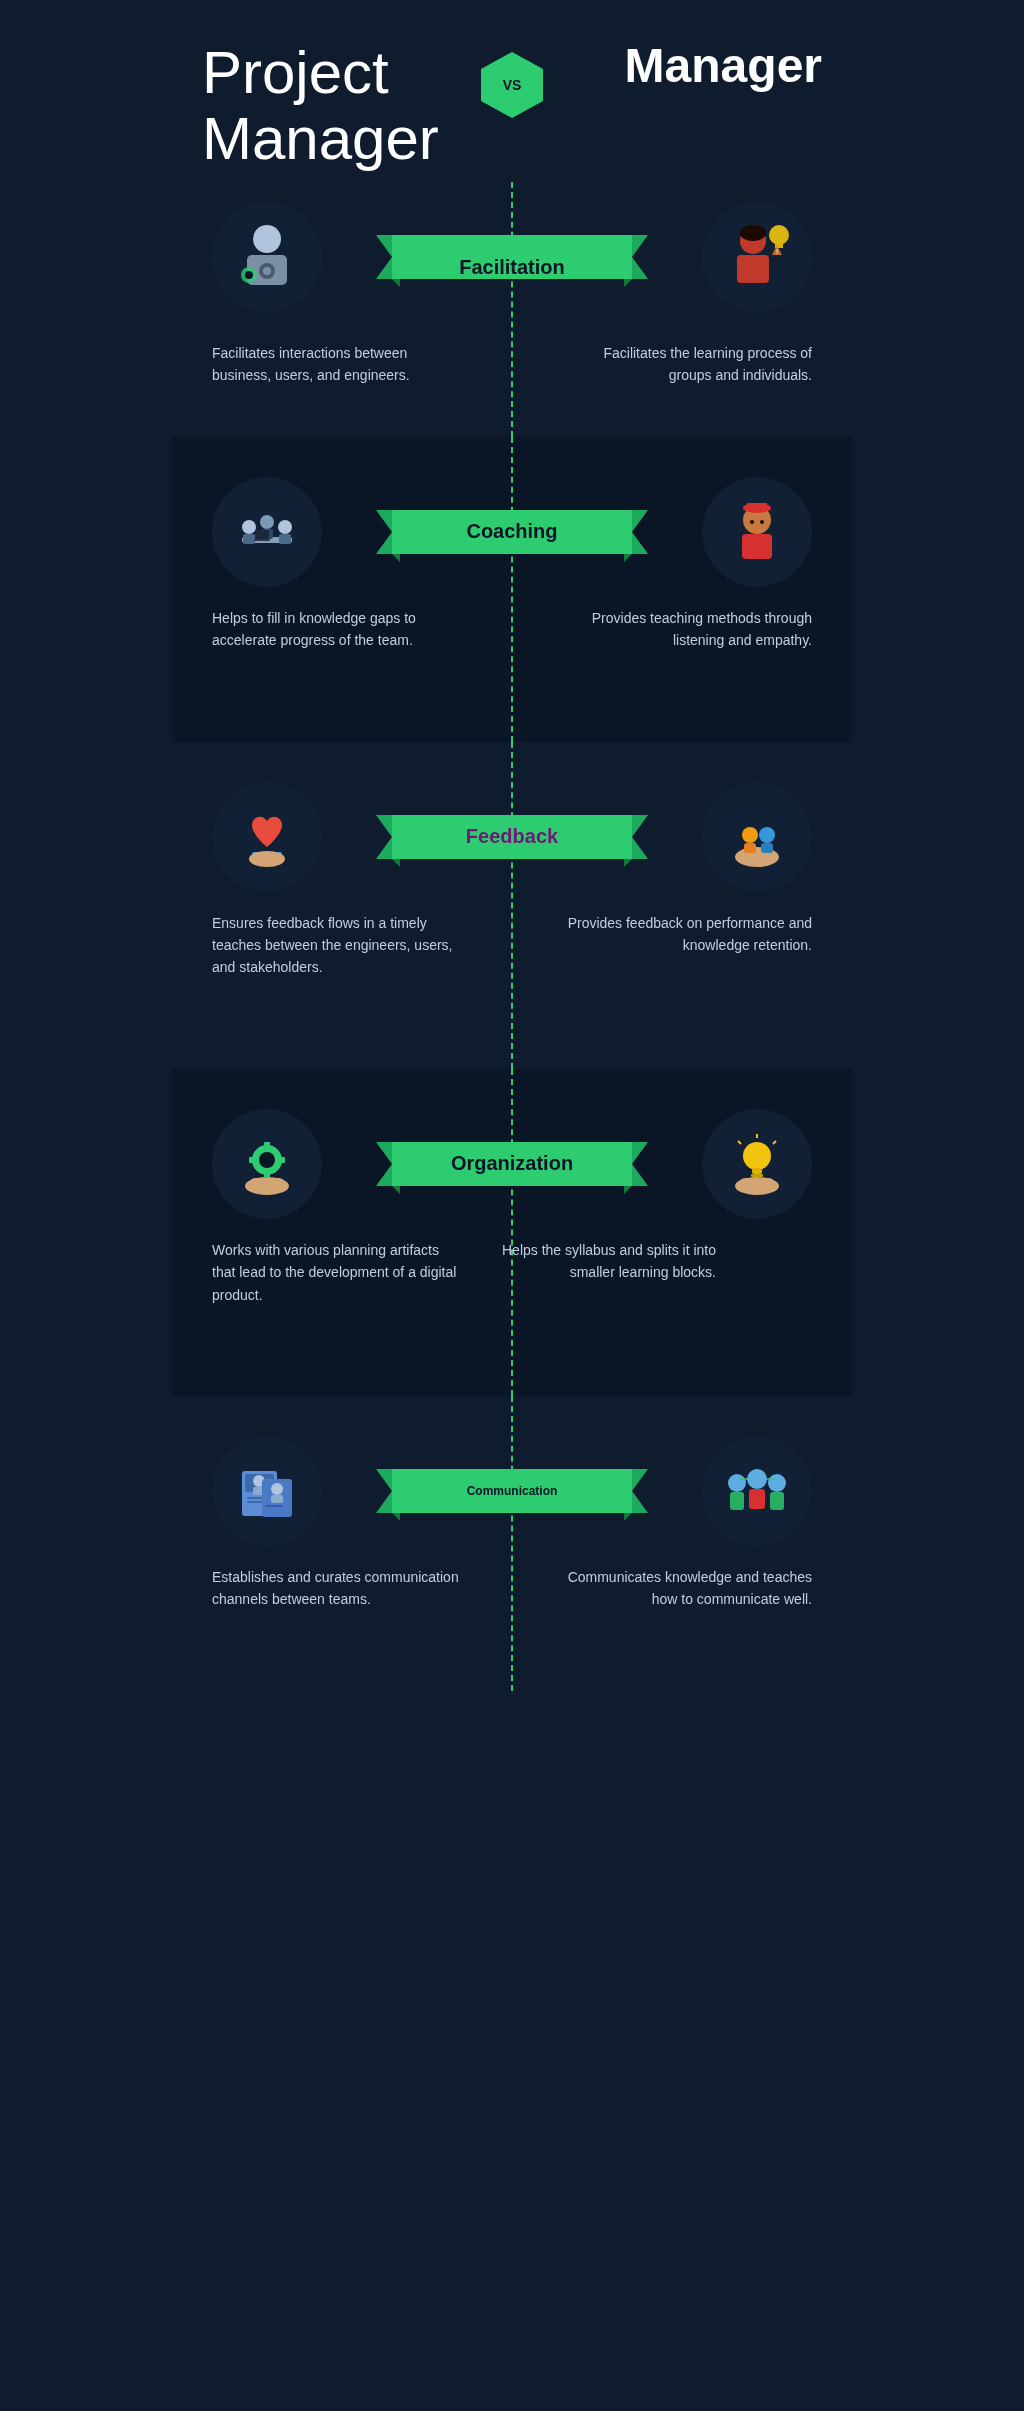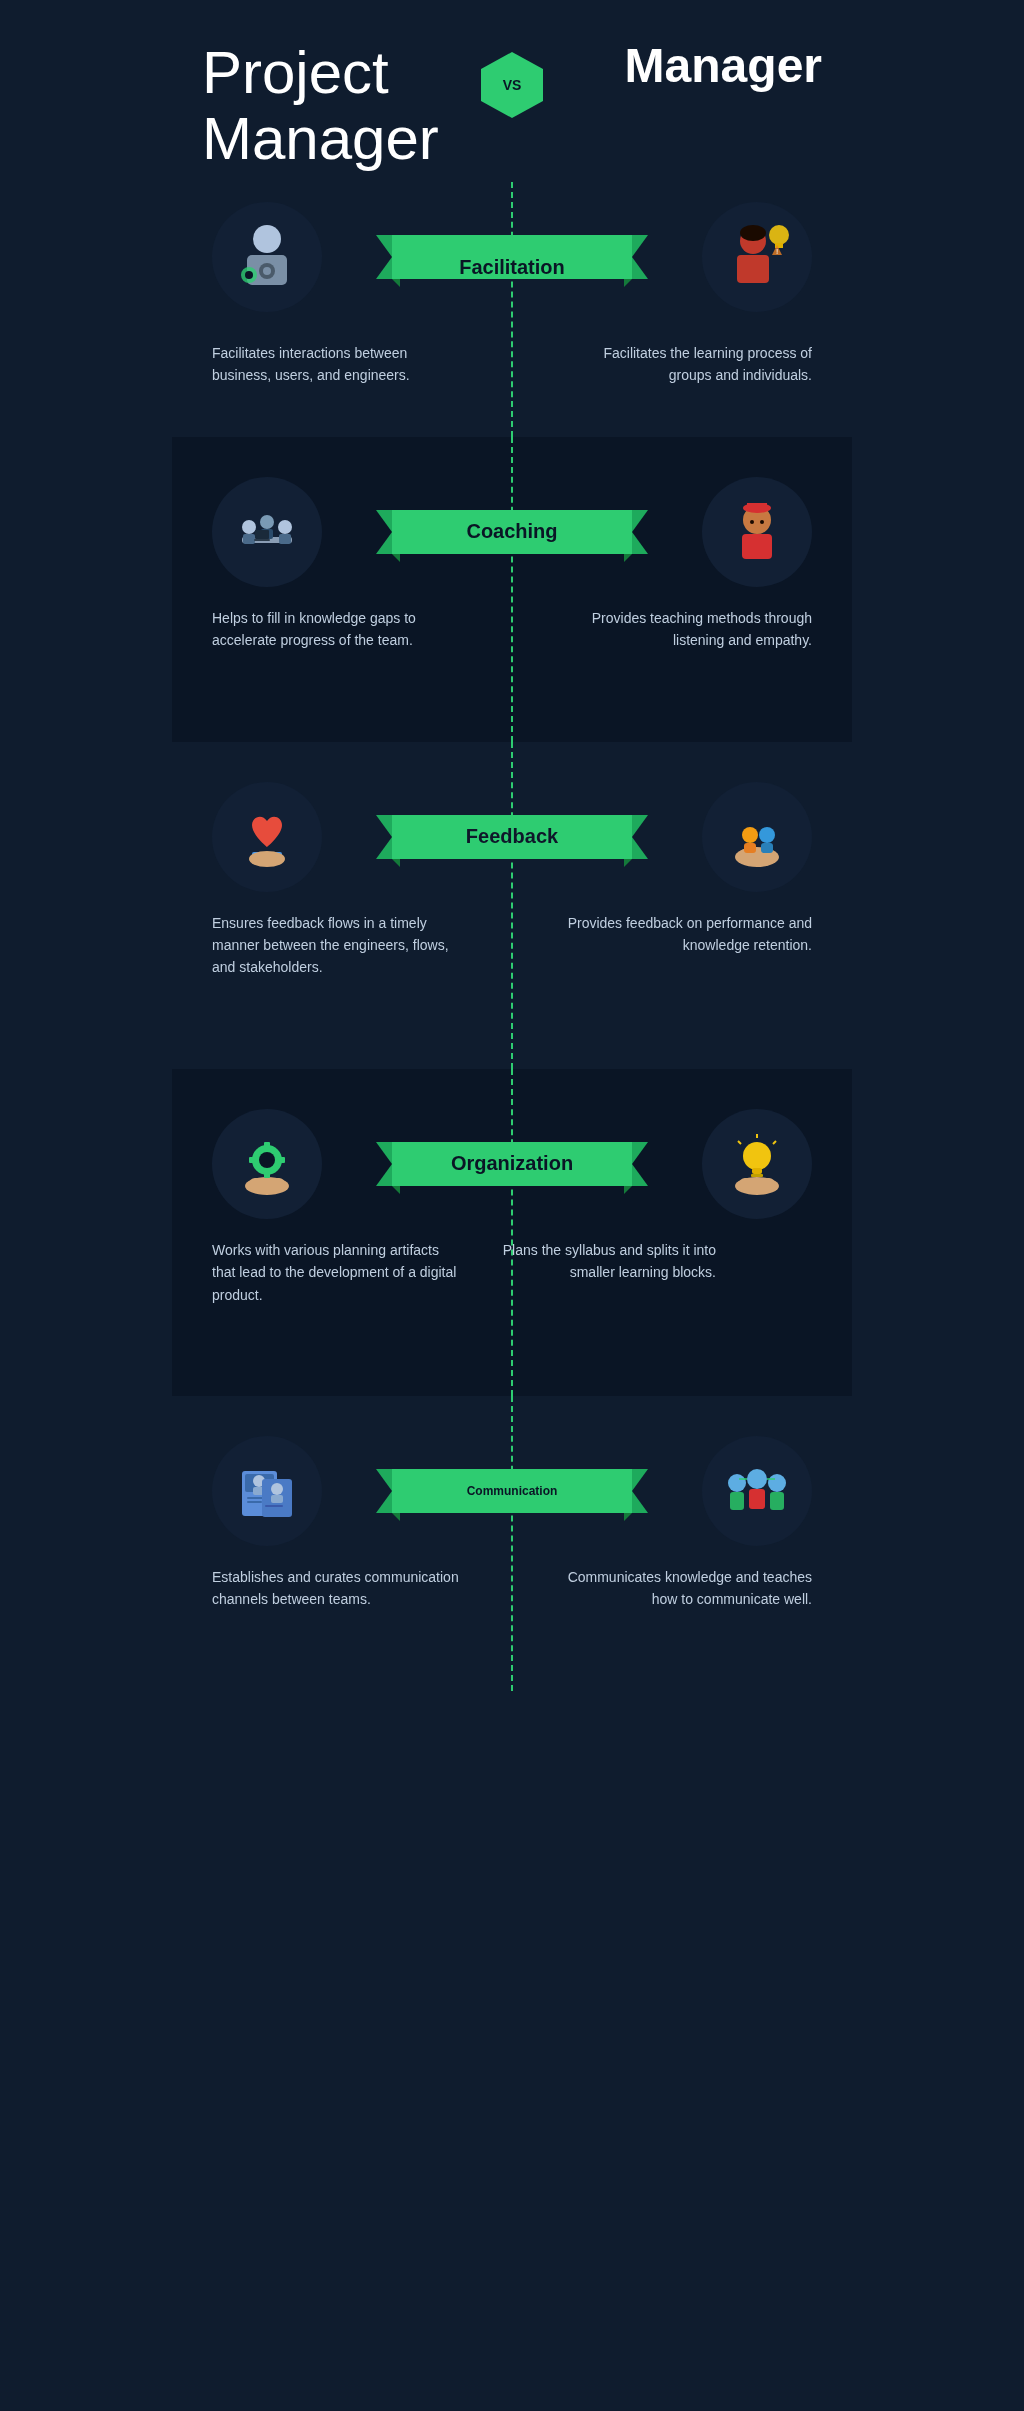--- a/index.html
+++ b/index.html
@@ -168,21 +168,21 @@
 
           <path d="M40 50 C40 50 25 38 25 28 C25 20 35 16 40 24 C45 16 55 20 55 28 C55 38 40 50 40 50Z" fill="#e74c3c"></path>
 
           <ellipse cx="40" cy="62" rx="18" ry="8" fill="#d4a574"></ellipse>
           <rect x="30" y="56" width="20" height="10" rx="5" fill="#d4a574"></rect>
         </svg>
       </div>
 
       <div style="position:relative; display:flex; align-items:center; justify-content:center;">
         <div style="position:relative; width:240px; height:44px; background:#2ecc71; display:flex; align-items:center; justify-content:center; z-index:2;">
-          <span style="font-size:20px; font-weight:900; color:#0f172a;">Feedback</span>
+          <span style="font-size:20px; font-weight:900; color:#701a75;">Feedback</span>
         </div>
         <div style="position:absolute; left:-16px; top:0; width:0; height:0; border-top:22px solid #1eaa5c; border-bottom:22px solid #1eaa5c; border-left:16px solid transparent; z-index:1;"></div>
         <div style="position:absolute; right:-16px; top:0; width:0; height:0; border-top:22px solid #1eaa5c; border-bottom:22px solid #1eaa5c; border-right:16px solid transparent; z-index:1;"></div>
         <div style="position:absolute; left:0; bottom:-8px; width:0; height:0; border-top:8px solid #147a3a; border-left:8px solid transparent;"></div>
         <div style="position:absolute; right:0; bottom:-8px; width:0; height:0; border-top:8px solid #147a3a; border-right:8px solid transparent;"></div>
       </div>
 
       <div style="width:110px; height:110px; border-radius:50%; background:#122035; display:flex; align-items:center; justify-content:center;">
         <svg width="80" height="80" viewBox="0 0 80 80">
 
@@ -192,21 +192,21 @@
           <circle cx="33" cy="38" r="8" fill="#f39c12"></circle>
           <rect x="27" y="46" width="12" height="10" rx="3" fill="#e67e22"></rect>
 
           <circle cx="50" cy="38" r="8" fill="#3498db"></circle>
           <rect x="44" y="46" width="12" height="10" rx="3" fill="#2980b9"></rect>
         </svg>
       </div>
     </div>
 
     <div style="display:flex; justify-content:space-between; padding:10px 40px 30px 40px; position:relative; z-index:2;">
-      <div style="width:42%; font-size:14px; color:#c0cfe0; line-height:1.6;">Ensures feedback flows in a timely manner between the engineers, flows, and stakeholders.</div>
+      <div style="width:42%; font-size:14px; color:#c0cfe0; line-height:1.6;">Ensures feedback flows in a timely teaches between the engineers, users, and stakeholders.</div>
       <div style="width:42%; font-size:14px; color:#c0cfe0; line-height:1.6; text-align:right;">Provides feedback on performance and knowledge retention.</div>
     </div>
     <div style="height:30px;"></div>
   </div>
 
   <div style="position:relative; background:#0a1525; padding-bottom:30px;">
     <div style="position:absolute; left:50%; top:0; bottom:0; width:2px; border-left:2px dashed #2ecc71; transform:translateX(-50%); z-index:0;"></div>
     <div style="height:30px;"></div>
 
     <div style="display:flex; justify-content:space-between; align-items:center; padding:10px 40px; position:relative; z-index:2;">
@@ -249,21 +249,21 @@
 
           <line x1="40" y1="14" x2="40" y2="10" stroke="#f1c40f" stroke-width="2"></line>
           <line x1="56" y1="20" x2="59" y2="17" stroke="#f1c40f" stroke-width="2"></line>
           <line x1="24" y1="20" x2="21" y2="17" stroke="#f1c40f" stroke-width="2"></line>
         </svg>
       </div>
     </div>
 
     <div style="display:flex; justify-content:flex-start; padding:10px 40px 30px 40px; position:relative; z-index:2;">
       <div style="width:42%; font-size:14px; color:#c0cfe0; line-height:1.6;">Works with various planning artifacts that lead to the development of a digital product.</div>
-      <div style="width:42%; font-size:14px; color:#c0cfe0; line-height:1.6; text-align:right;">Plans the syllabus and splits it into smaller learning blocks.</div>
+      <div style="width:42%; font-size:14px; color:#c0cfe0; line-height:1.6; text-align:right;">Helps the syllabus and splits it into smaller learning blocks.</div>
     </div>
     <div style="height:30px;"></div>
   </div>
 
   <div style="position:relative; background:#0f1c2e; padding-bottom:50px;">
     <div style="position:absolute; left:50%; top:0; bottom:0; width:2px; border-left:2px dashed #2ecc71; transform:translateX(-50%); z-index:0;"></div>
     <div style="height:30px;"></div>
 
     <div style="display:flex; justify-content:space-between; align-items:center; padding:10px 40px; position:relative; z-index:2;">
 

